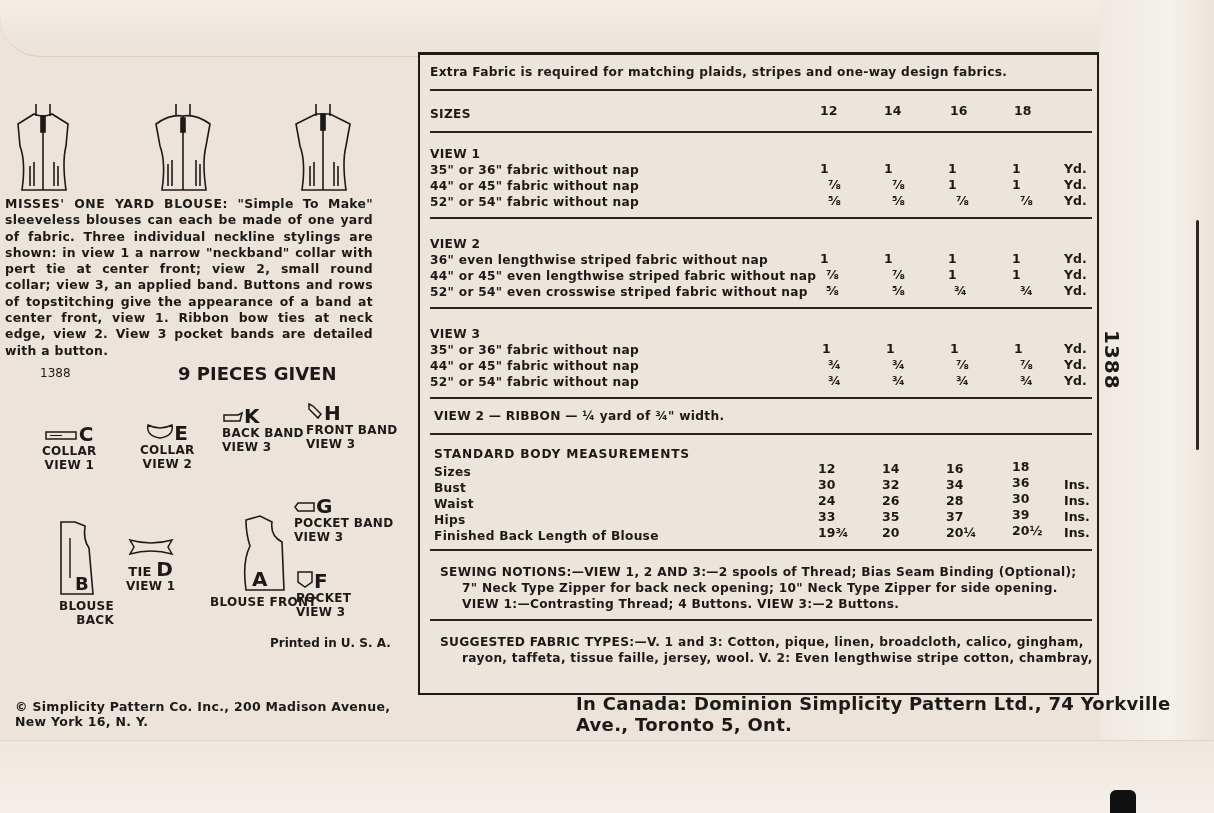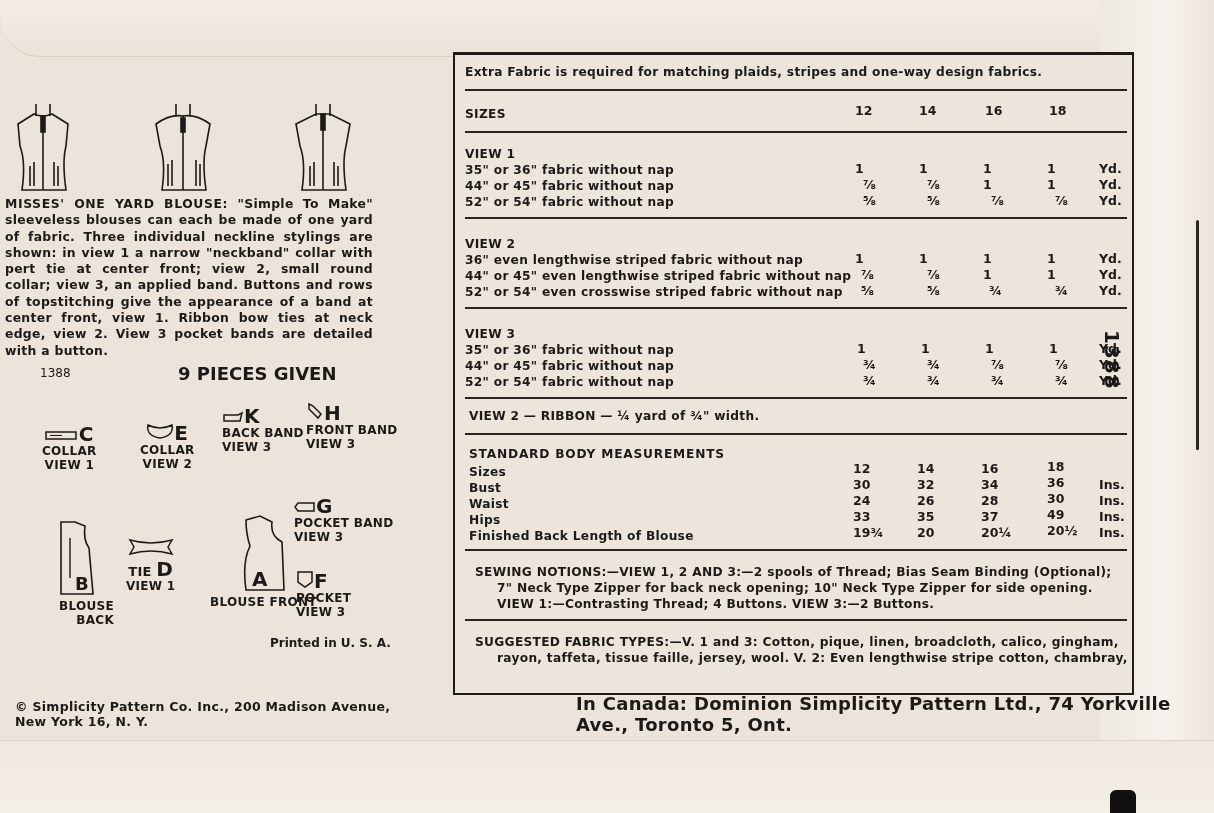--- a/index.html
+++ b/index.html
@@ -47,21 +47,20 @@
     .piece { position: absolute; text-align: center; font-weight: bold; font-size: 12px; line-height: 14px; letter-spacing: 0.3px; }
     .piece .letter { font-size: 20px; font-weight: 900; line-height: 20px; }
     .printed { position: absolute; left: 270px; top: 636px; font-size: 12px; font-weight: bold; }
     .copyright { position: absolute; left: 15px; top: 699px; font-size: 12.5px; font-weight: bold; letter-spacing: 0.3px; }
 
     
     .box {
       position: absolute; left: 418px; top: 52px; width: 677px; height: 638px;
       border: 2px solid #1f1b18; border-top-width: 3px;
       background: #ece5db;
-      margin-left: 35px;
     }
     .rule { position: absolute; left: 10px; width: 662px; height: 2px; background: #2a2520; }
     .txt { position: absolute; font-weight: bold; font-size: 12.2px; white-space: nowrap; letter-spacing: 0.3px; }
     .num { position: absolute; font-weight: bold; font-size: 12.5px; white-space: nowrap; }
     .vert {
       position: absolute; left: 1100px; top: 330px;
       font-size: 20px; font-weight: 900; writing-mode: vertical-rl;
       letter-spacing: 1px;
     }
     .canada { position: absolute; left: 576px; top: 693px; font-size: 18px; font-weight: bold; letter-spacing: 0.3px; }
@@ -291,21 +290,21 @@
     <div class="num" style="left:592px; top:420px;">36</div>
     <div class="num" style="left:644px; top:422px;">Ins.</div>
     <div class="num" style="left:398px; top:438px;">24</div>
     <div class="num" style="left:462px; top:438px;">26</div>
     <div class="num" style="left:526px; top:438px;">28</div>
     <div class="num" style="left:592px; top:436px;">30</div>
     <div class="num" style="left:644px; top:438px;">Ins.</div>
     <div class="num" style="left:398px; top:454px;">33</div>
     <div class="num" style="left:462px; top:454px;">35</div>
     <div class="num" style="left:526px; top:454px;">37</div>
-    <div class="num" style="left:592px; top:452px;">49</div>
+    <div class="num" style="left:592px; top:452px;">39</div>
     <div class="num" style="left:644px; top:454px;">Ins.</div>
     <div class="num" style="left:398px; top:470px;">19¾</div>
     <div class="num" style="left:462px; top:470px;">20</div>
     <div class="num" style="left:526px; top:470px;">20¼</div>
     <div class="num" style="left:592px; top:468px;">20½</div>
     <div class="num" style="left:644px; top:470px;">Ins.</div>
   </div>
   <div class="rule" style="top:494px;"></div>
 
   <div class="txt" style="left:20px; top:510px;">SEWING NOTIONS:—VIEW 1, 2 AND 3:—2 spools of Thread; Bias Seam Binding (Optional);</div>

